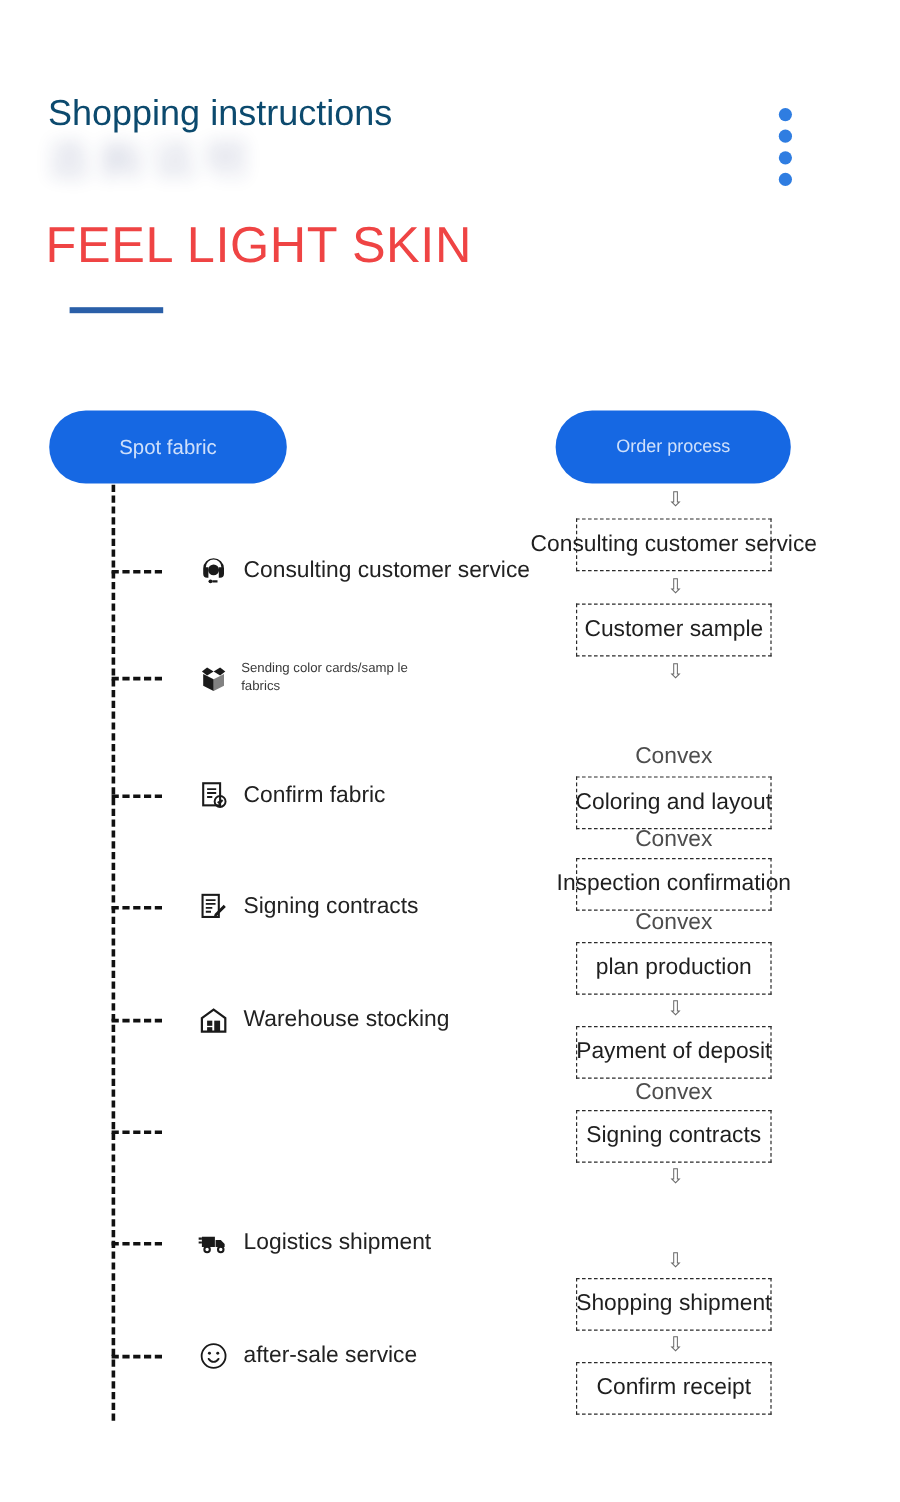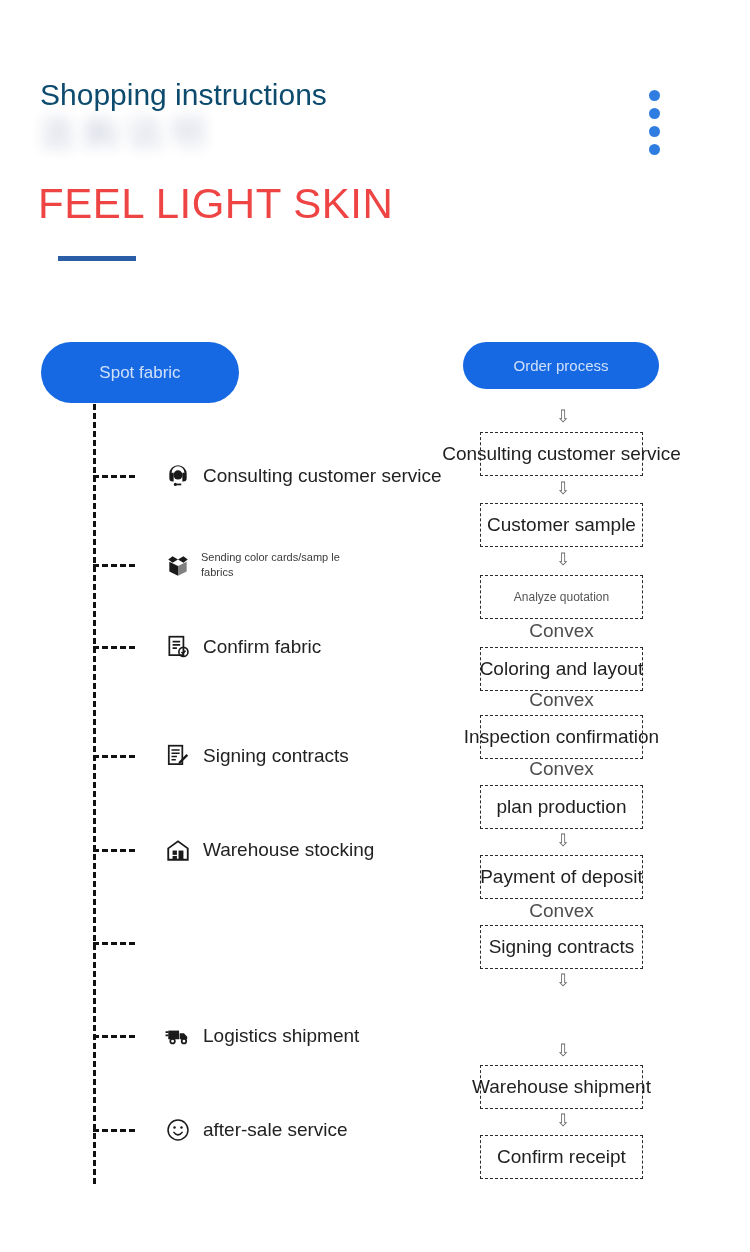--- a/index.html
+++ b/index.html
@@ -84,21 +84,21 @@
     justify-content: center;
     box-sizing: border-box;
   }
   #pill-spot {
     left: 41px; top: 342px;
     width: 198px; height: 61px;
     font-size: 17px;
   }
   #pill-order {
     left: 463px; top: 342px;
-    width: 196px; height: 47px;
+    width: 196px; height: 61px;
     font-size: 15px;
   }
 
   
   #left-col {
     position: absolute;
     left: 0; top: 400px;
     width: 460px; height: 800px;
   }
   #left-spine {
@@ -244,21 +244,21 @@
         <span class="left-icon">
           <svg viewBox="0 0 24 24" width="26" height="26">
             <path fill="currentColor" d="M3 7l4-3 5 3-5 3-4-3z"></path>
             <path fill="currentColor" d="M21 7l-4-3-5 3 5 3 4-3z"></path>
             <path fill="currentColor" d="M4 9v9l8 4V13L4 9z"></path>
             <path fill="currentColor" d="M20 9v9l-8 4V13l8-4z" opacity="0.55"></path>
           </svg>
         </span>
         <span class="left-label small">Sending color cards/samp le fabrics</span>
       </div>
-      <div class="left-item" style="top: 227px;">
+      <div class="left-item" style="top: 243px;">
         <span class="left-tick"></span>
         <span class="left-icon">
           <svg viewBox="0 0 24 24" width="26" height="26">
             <rect x="4" y="2.5" width="13" height="17" fill="none" stroke="currentColor" stroke-width="1.6"></rect>
             <path stroke="currentColor" stroke-width="1.5" d="M7 7h7M7 10h7M7 13h4"></path>
             <circle cx="17" cy="16.5" r="4.2" fill="none" stroke="currentColor" stroke-width="1.5"></circle>
             <path stroke="currentColor" stroke-width="1.5" fill="none" d="M15.2 16.6l1.3 1.3 2.4-2.5"></path>
           </svg>
         </span>
         <span class="left-label">Confirm fabric</span>
@@ -321,23 +321,20 @@
 <div id="right-col">
     <div class="flow-arrow" style="top: 8px;">⇩</div>
     <div class="flow-box" style="top: 32px;">
       <span class="flow-text">Consulting customer service</span>
     </div>
     <div class="flow-arrow" style="top: 80px;">⇩</div>
     <div class="flow-box" style="top: 103px;">
       <span class="flow-text">Customer sample</span>
     </div>
     <div class="flow-arrow" style="top: 151px;">⇩</div>
-    <div class="flow-box" style="top: 175px;">
-      <span class="flow-text tiny">Analyze quotation</span>
-    </div>
     <div class="flow-convex" style="top: 220px;">Convex</div>
     <div class="flow-box" style="top: 247px;">
       <span class="flow-text">Coloring and layout</span>
     </div>
     <div class="flow-convex" style="top: 289px;">Convex</div>
     <div class="flow-box" style="top: 315px;">
       <span class="flow-text">Inspection confirmation</span>
     </div>
     <div class="flow-convex" style="top: 358px;">Convex</div>
     <div class="flow-box" style="top: 385px;">
@@ -347,19 +344,19 @@
     <div class="flow-box" style="top: 455px;">
       <span class="flow-text">Payment of deposit</span>
     </div>
     <div class="flow-convex" style="top: 500px;">Convex</div>
     <div class="flow-box" style="top: 525px;">
       <span class="flow-text">Signing contracts</span>
     </div>
     <div class="flow-arrow" style="top: 572px;">⇩</div>
     <div class="flow-arrow" style="top: 642px;">⇩</div>
     <div class="flow-box" style="top: 665px;">
-      <span class="flow-text">Warehouse shipment</span>
+      <span class="flow-text">Shopping shipment</span>
     </div>
     <div class="flow-arrow" style="top: 712px;">⇩</div>
     <div class="flow-box" style="top: 735px;">
       <span class="flow-text">Confirm receipt</span>
     </div>
   </div>
 
 </body></html>

